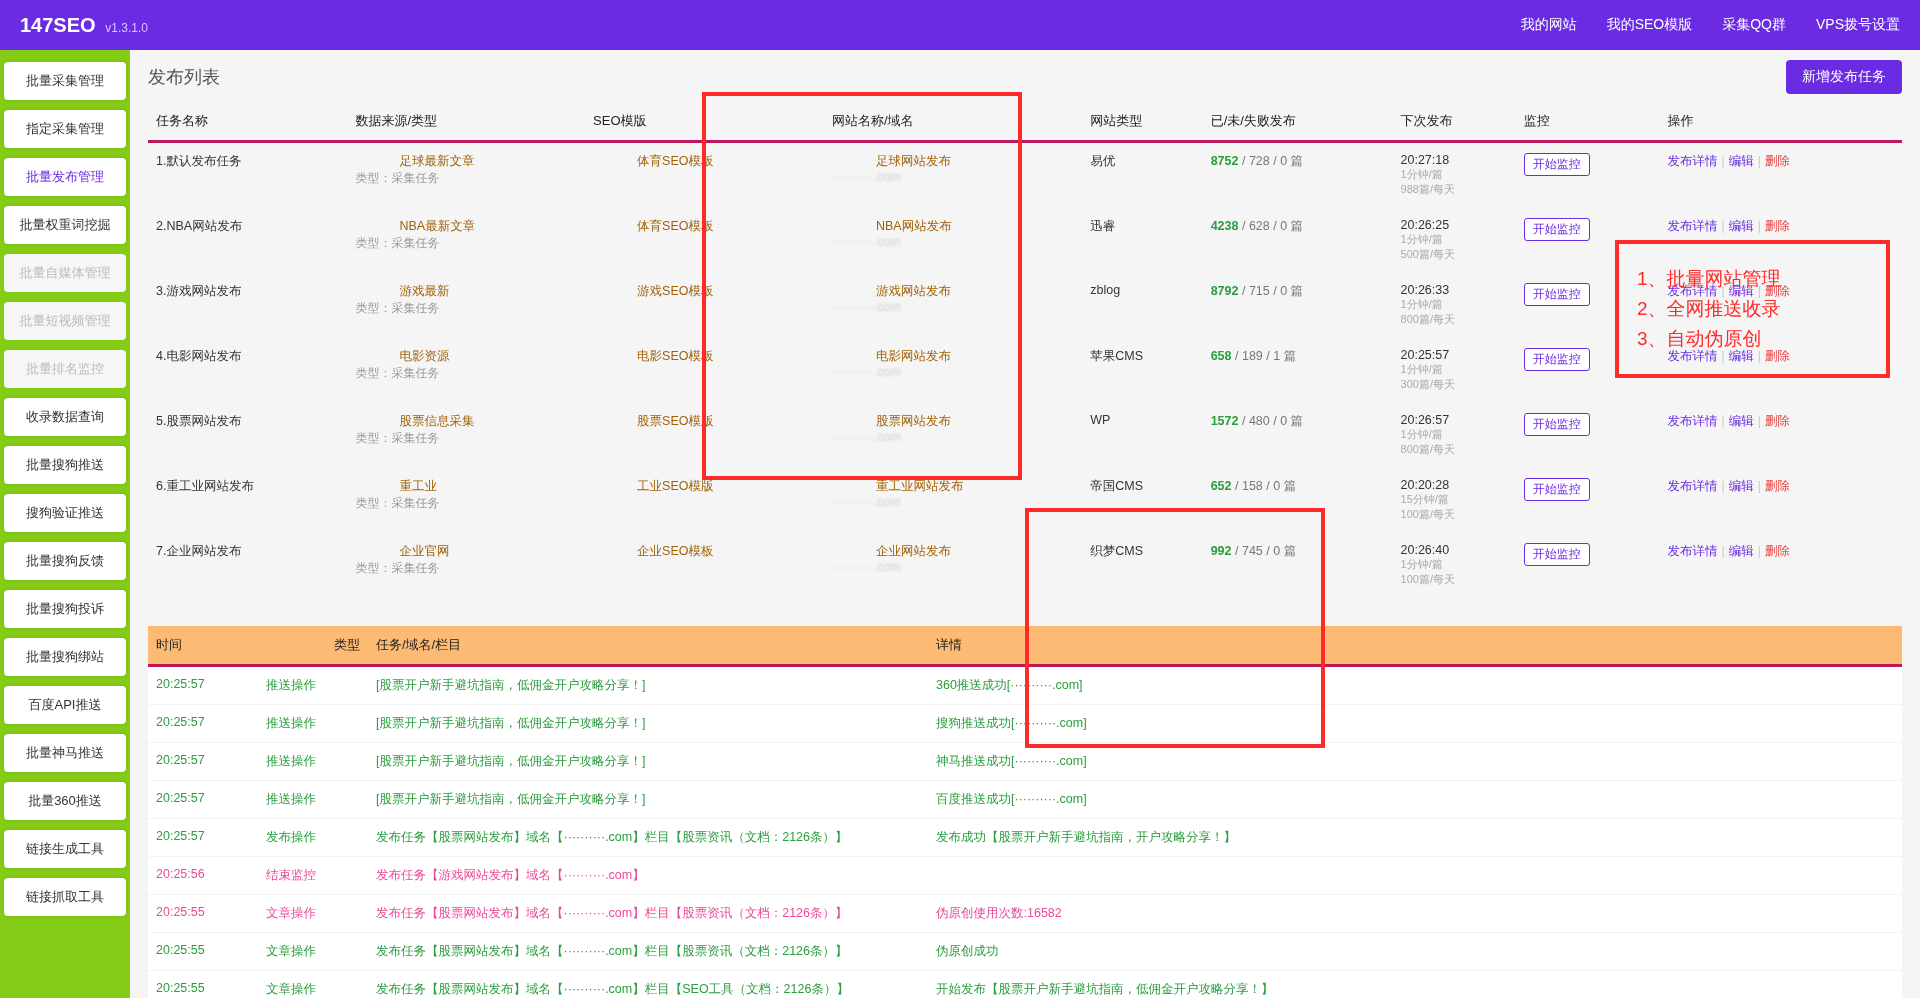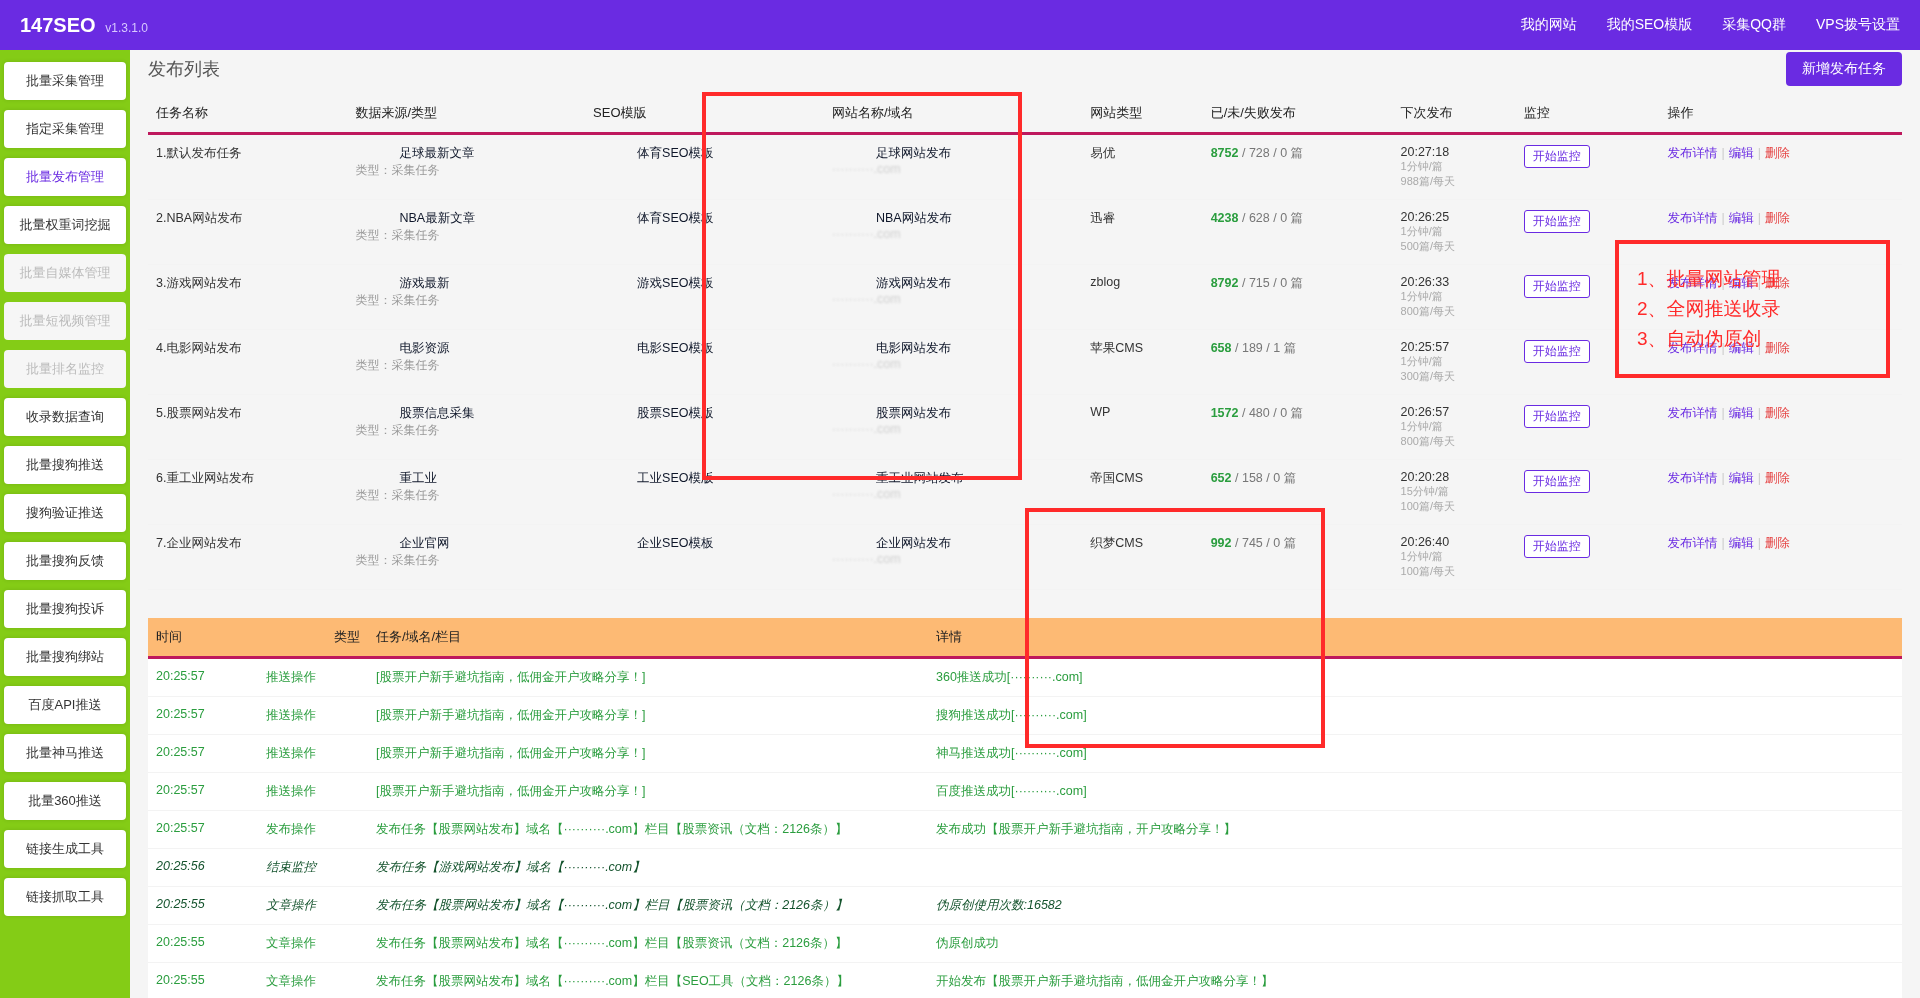--- a/index.html
+++ b/index.html
@@ -7,41 +7,41 @@
 .header { background: #6a2be2; height: 50px; display: flex; align-items: center; padding: 0 20px; justify-content: space-between; }
 .logo { color: #fff; font-size: 20px; font-weight: bold; }
 .version { color: #d8c8ff; font-size: 12px; margin-left: 6px; }
 .topnav { display: flex; gap: 30px; }
 .topnav-item { color: #fff; font-size: 14px; cursor: pointer; text-align: right; }
 .layout { display: flex; height: calc(100vh - 50px); }
 .sidebar { width: 130px; background: #84cc16; padding: 12px 4px; overflow-y: auto; }
 .side-item { display: block; padding: 10px 6px; margin-bottom: 10px; text-align: center; border-radius: 4px; box-shadow: 0 0 4px rgba(0,0,0,.12); cursor: pointer; font-size: 13px; color: #333; background: #fff; }
 .side-item.active { color: #6a2be2; text-align: center; }
 .side-item.disabled { color: #bbb; background: #f6f6f6; box-shadow: none; }
-.main { flex: 1; padding: 2px 18px; overflow: auto; position: relative; }
+.main { flex: 1; padding: 10px 18px; overflow: auto; position: relative; }
 .title-row { display: flex; justify-content: space-between; align-items: center; margin-bottom: 8px; }
 .page-title { font-size: 18px; color: #555; }
 .btn-primary { background: #6a2be2; color: #fff; border: none; padding: 8px 16px; border-radius: 4px; cursor: pointer; font-size: 14px; }
 table { width: 100%; border-collapse: collapse; }
 th { text-align: left; padding: 10px 8px; font-weight: normal; color: #222; font-size: 13px; border-bottom: 3px solid #be185d; }
 td { padding: 10px 8px; vertical-align: top; font-size: 12.5px; border-bottom: 1px solid #f3f3f3; }
-.link-purple { color: #0f172a; cursor: pointer; margin-left: 44px; }
+.link-purple { color: #a16207; cursor: pointer; margin-left: 44px; }
 .sub-gray { color: #999; font-size: 12px; }
 .num-green { color: #2a9d3e; font-weight: bold; }
 .num-gray { color: #777; }
 .btn-monitor { border: 1px solid #6a2be2; color: #6a2be2; background: #fff; padding: 2px 8px; font-size: 12px; border-radius: 3px; cursor: pointer; }
 .act-edit { color: #6a2be2; cursor: pointer; }
 .act-del { color: #e64545; cursor: pointer; }
 .sep { color: #ccc; margin: 0 4px; }
 .time-main { color: #333; }
 .time-sub { color: #aaa; font-size: 11px; }
 .log-panel { margin-top: 28px; background: #fff; }
 .log-head th { background: #fdba74; }
 .log-green { color: #2a9d3e; }
-.log-black { color: #14532d; font-style: italic; }
+.log-black { color: #ec4899; }
 .red-box-1 { position: absolute; border: 4px solid #ff2a2a; pointer-events: none; }
 .annot-box { position: absolute; border: 4px solid #ff2a2a; right: 30px; top: 190px; width: 275px; padding: 18px 18px; pointer-events: none; }
 .annot-box div { color: #ff2a2a; font-size: 19px; font-weight: 500; margin: 4px 0; }
 .red-box-log { position: absolute; border: 4px solid #ff2a2a; pointer-events: none; }
 .url-blur { color: #d0d0d0; filter: blur(1px); }
 </style>
 </head>
 <body>
 
 <div class="header">

